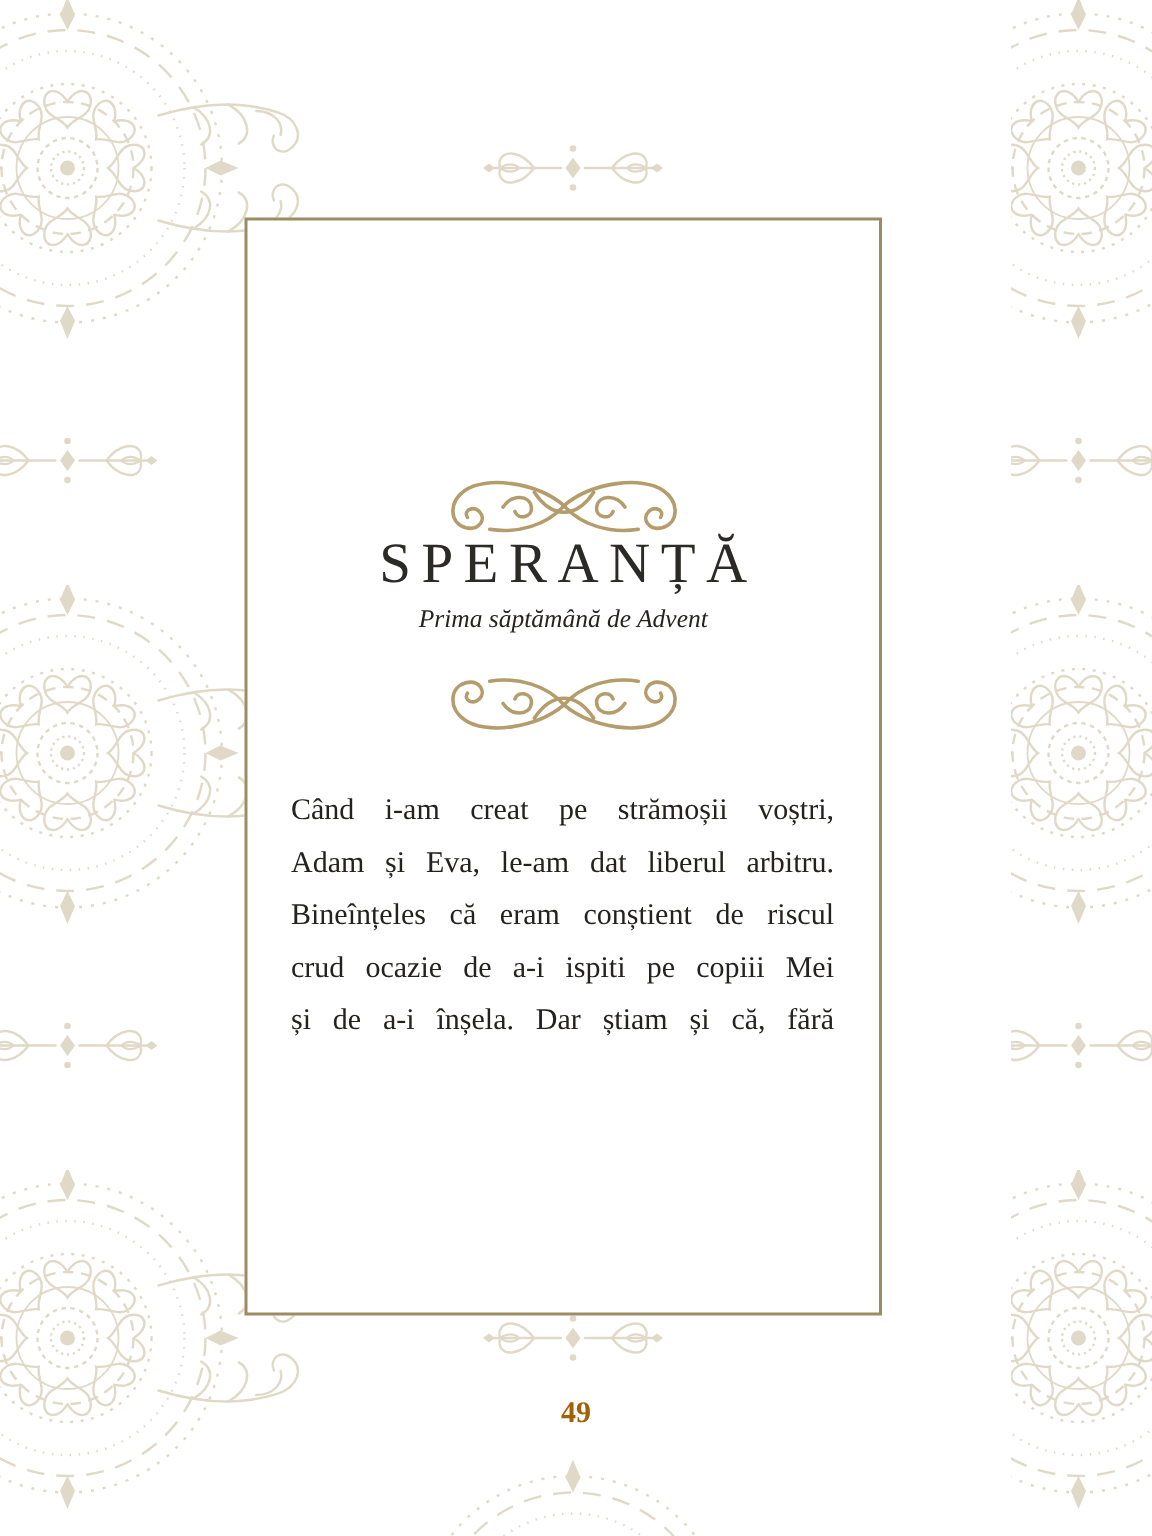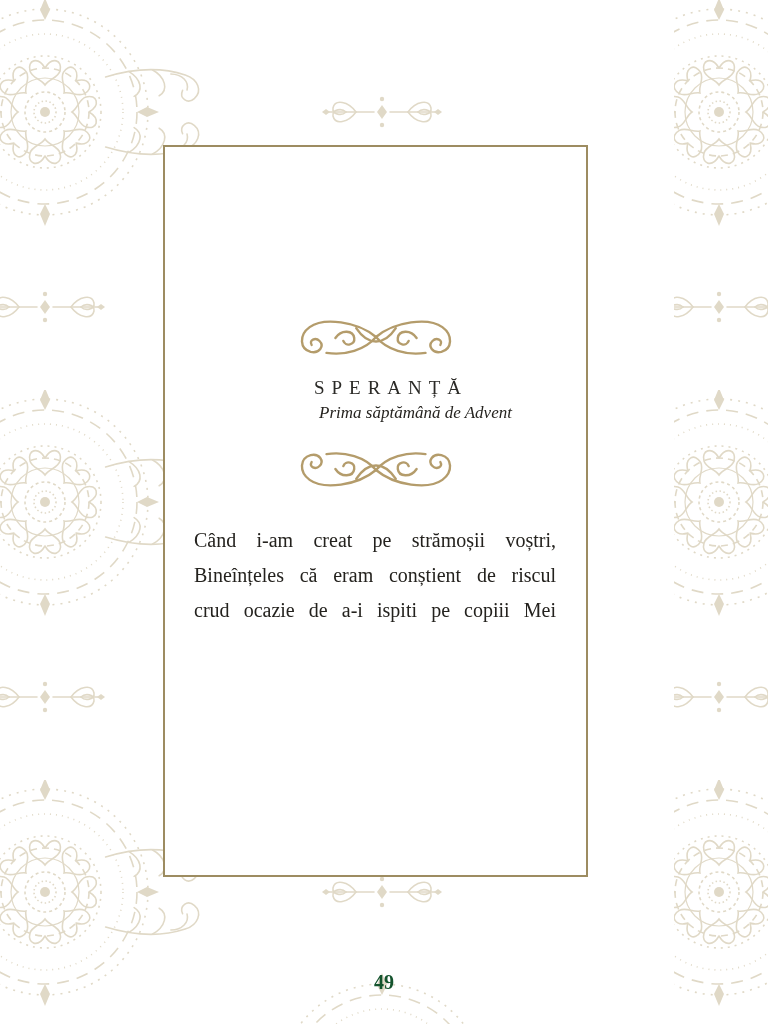--- a/index.html
+++ b/index.html
@@ -19,56 +19,54 @@
     background:#ffffff;
   }
   .flourish{
     position:absolute;left:50%;transform:translateX(-50%);
     width:208px;height:46px;
   }
   .flourish-top{top:170px;}
   .flourish-bottom{top:297px;transform:translateX(-50%) scaleY(-1);}
   .chapter-title{
     position:absolute;top:212px;left:0;width:100%;
-    margin:12px;
+    margin:0;
     text-align:center;
-    font-size:19px;font-weight:400;
+    font-size:38px;font-weight:400;
     letter-spacing:7px;
     text-indent:7px;
     color:#2b2a27;
     line-height:34px;
   }
   .chapter-subtitle{
     position:absolute;top:255px;left:0;width:100%;
     margin:0;
     text-align:center;
     font-style:italic;font-weight:400;
     font-size:17px;
     color:#262420;
     line-height:22px;
-    padding-left:40px;
   }
   .body-text{
     position:absolute;top:376px;left:29px;
     width:362px;
     color:#24221e;
     font-size:20px;
   }
   .text-line{
     height:35px;line-height:35px;
     overflow:hidden;
     text-align:justify;
     text-align-last:justify;
   }
   .page-number{
     position:absolute;top:931px;left:0;width:100%;
     text-align:center;
     font-size:20px;font-weight:700;
-    color:#14532d;
-    margin-top:40px;
+    color:#a16207;
   }
 </style>
 </head>
 <body>
 
 <div class="page">
 
   <svg class="bg-pattern" xmlns="http://www.w3.org/2000/svg" width="768" height="1024">
     <defs>
       <g id="petal" stroke="#ddd5c1" fill="none" stroke-width="1.6" stroke-linecap="round">
@@ -158,21 +156,23 @@
     <h2 class="chapter-subtitle">Prima săptămână de Advent</h2>
 
     <svg class="flourish flourish-bottom" xmlns="http://www.w3.org/2000/svg" viewBox="0 0 210 46">
       <use href="#flhalf"></use>
       <use href="#flhalf" transform="translate(210,0) scale(-1,1)"></use>
       <path d="M85,11 C97,29 113,29 125,11" stroke="#b49c6b" fill="none" stroke-width="2.4" stroke-linecap="round"></path>
     </svg>
 
     <div class="body-text">
         <div class="text-line">Când i-am creat pe strămoșii voștri,</div>
+        <div class="text-line">Adam și Eva, le-am dat liberul arbitru.</div>
         <div class="text-line">Bineînțeles că eram conștient de riscul</div>
         <div class="text-line">crud ocazie de a-i ispiti pe copiii Mei</div>
+        <div class="text-line">și de a-i înșela. Dar știam și că, fără</div>
       </div>
 
   </div>
 
   <div class="page-number">49</div>
 
 </div>
 
 </body></html>

